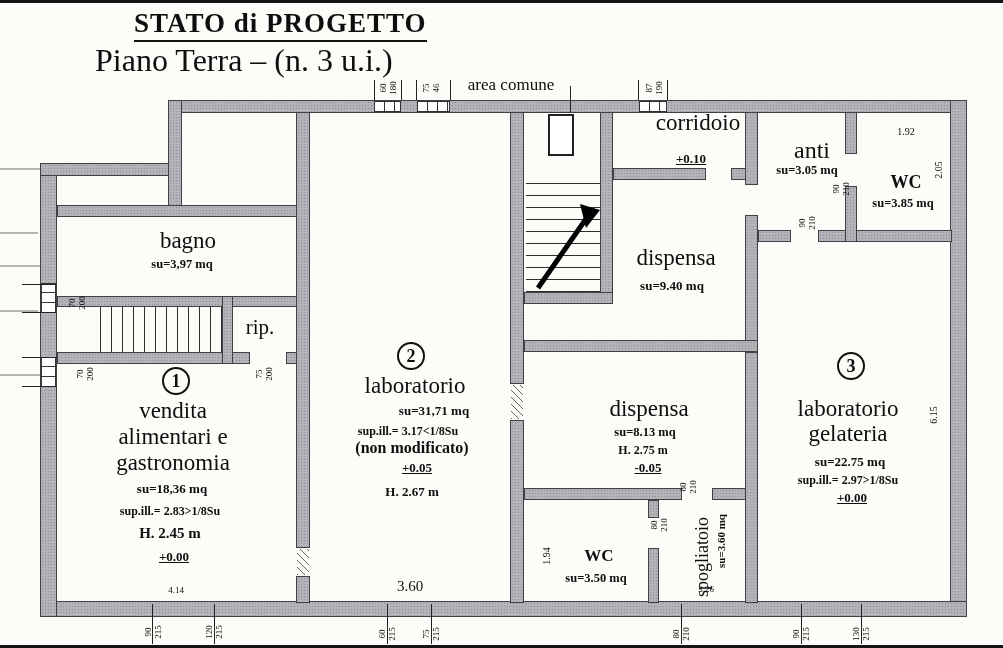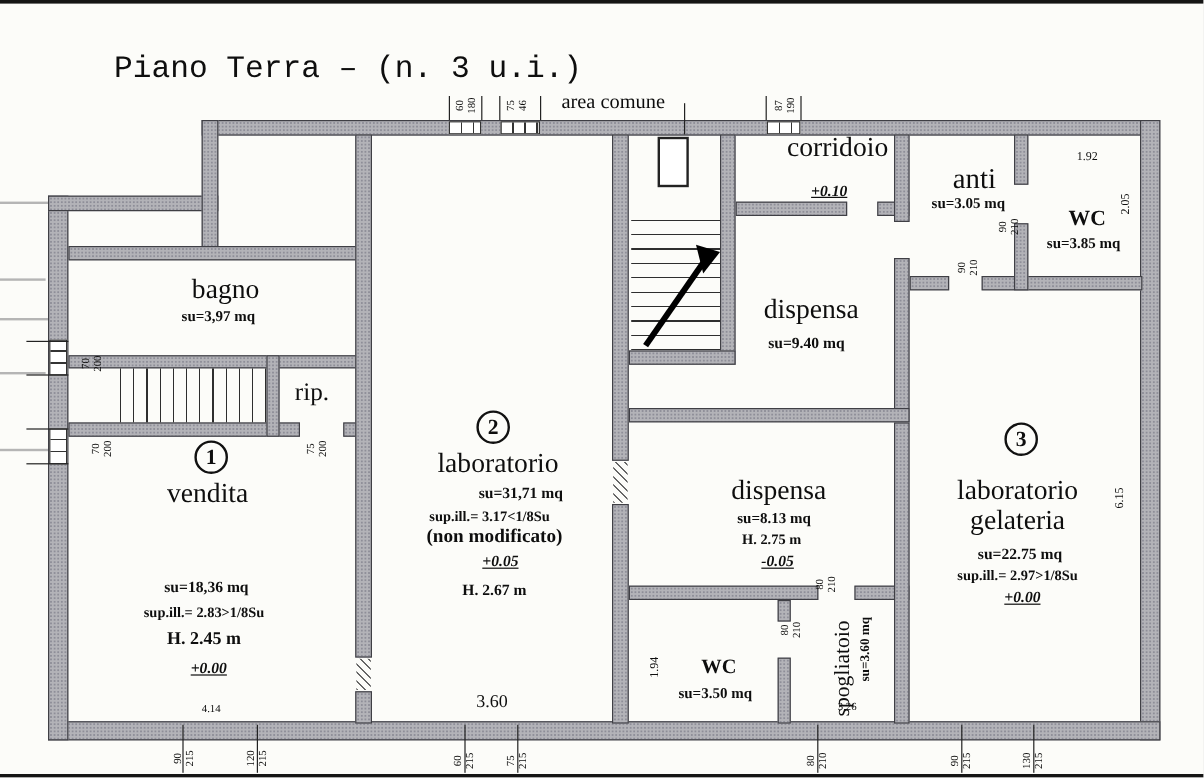--- a/index.html
+++ b/index.html
@@ -2,28 +2,28 @@
 <html><head>
 <meta charset="utf-8">
 <style>
   *{box-sizing:border-box;}
   body{margin:0;background:#d8d8d8;}
   .page{position:relative;width:1003px;height:648px;background:#fcfcf9;overflow:hidden;
         font-family:"Liberation Serif","DejaVu Serif",serif;color:#0e0e0e;}
   .edge{position:absolute;background:#151515;}
   .title{position:absolute;font-weight:bold;font-size:27px;letter-spacing:1px;
          border-bottom:2.5px solid #111;padding-bottom:1px;white-space:nowrap;}
-  .subtitle{position:absolute;font-size:26px;white-space:nowrap;font-family:Liberation Mono, monospace;}
+  .subtitle{position:absolute;font-size:32px;white-space:nowrap;}
   .w{position:absolute;background-color:#b3b3b8;border:1px solid #3f3f45;
      background-image:radial-gradient(#8e8e98 0.7px,transparent 0.8px);background-size:3px 3px;}
   .ctr{position:absolute;transform:translate(-50%,-50%);white-space:nowrap;text-align:left;}
   .rot{position:absolute;transform:translate(-50%,-50%) rotate(-90deg);white-space:nowrap;text-align:center;}
   .nm{font-size:23px;}
   .sub{font-size:12.5px;font-weight:bold;}
-  .quota{font-size:13px;font-weight:bold;text-decoration:underline;font-style:italic;}
+  .quota{font-size:13px;font-weight:bold;text-decoration:underline;}
   .circ{position:absolute;width:28px;height:28px;border:2px solid #111;border-radius:50%;
         display:flex;align-items:center;justify-content:center;font-size:18px;font-weight:bold;
         transform:translate(-50%,-50%);}
   .dim{position:absolute;transform:translate(-50%,-50%) rotate(-90deg);font-size:9px;line-height:9.5px;}
   .dim span{display:block;text-align:center;}
   .tick{position:absolute;width:1px;background:#222;}
   .tickh{position:absolute;height:1px;background:#222;}
   .winv{position:absolute;background:#fff;border:1px solid #333;
         background-image:repeating-linear-gradient(0deg,transparent 0 9px,#333 9px 10px);}
   .winh{position:absolute;background:#fff;border:1px solid #333;
@@ -41,20 +41,21 @@
 <div class="page">
 
   <div class="edge" style="left:0;top:0;width:1003px;height:3px"></div>
   <div class="edge" style="left:0;top:645px;width:1003px;height:3px"></div>
   <div class="art" style="left:0;top:168px;width:40px;height:2px"></div>
   <div class="art" style="left:0;top:232px;width:38px;height:2px"></div>
   <div class="art" style="left:0;top:265px;width:40px;height:2px"></div>
   <div class="art" style="left:0;top:310px;width:38px;height:2px"></div>
   <div class="art" style="left:0;top:374px;width:40px;height:2px"></div>
 
+  <div class="title" style="left:134px;top:8px">STATO di PROGETTO</div>
   <div class="subtitle" style="left:95px;top:42px">Piano Terra – (n. 3 u.i.)</div>
 
   <div class="w" style="left:168px;top:100px;width:797px;height:13px"></div>
   <div class="w" style="left:950px;top:100px;width:17px;height:517px"></div>
   <div class="w" style="left:40px;top:601px;width:927px;height:16px"></div>
   <div class="w" style="left:40px;top:163px;width:17px;height:454px"></div>
   <div class="w" style="left:40px;top:163px;width:142px;height:13px"></div>
   <div class="w" style="left:168px;top:100px;width:14px;height:115px"></div>
 
   <div class="w" style="left:57px;top:205px;width:252px;height:12px"></div>
@@ -130,20 +131,22 @@
   <div class="ctr" style="left:906px;top:182px;font-size:18px;font-weight:bold">WC</div>
   <div class="ctr sub" style="left:903px;top:203px">su=3.85 mq</div>
 
   <div class="ctr nm" style="left:188px;top:241px">bagno</div>
   <div class="ctr sub" style="left:182px;top:264px">su=3,97 mq</div>
 
   <div class="ctr" style="left:260px;top:327px;font-size:21px">rip.</div>
 
   <div class="circ" style="left:176px;top:381px">1</div>
   <div class="ctr nm" style="left:173px;top:411px">vendita</div>
+  <div class="ctr nm" style="left:173px;top:437px">alimentari e</div>
+  <div class="ctr nm" style="left:173px;top:463px">gastronomia</div>
   <div class="ctr sub" style="left:172px;top:489px;font-size:13px">su=18,36 mq</div>
   <div class="ctr sub" style="left:170px;top:511px;font-size:12px">sup.ill.= 2.83&gt;1/8Su</div>
   <div class="ctr sub" style="left:170px;top:533px;font-size:15px">H. 2.45 m</div>
   <div class="ctr quota" style="left:174px;top:557px">+0.00</div>
 
   <div class="circ" style="left:411px;top:356px">2</div>
   <div class="ctr nm" style="left:415px;top:386px">laboratorio</div>
   <div class="ctr sub" style="left:434px;top:411px;font-size:13px">su=31,71 mq</div>
   <div class="ctr sub" style="left:408px;top:431px;font-size:12px">sup.ill.= 3.17&lt;1/8Su</div>
   <div class="ctr sub" style="left:412px;top:448px;font-size:16px">(non modificato)</div>

